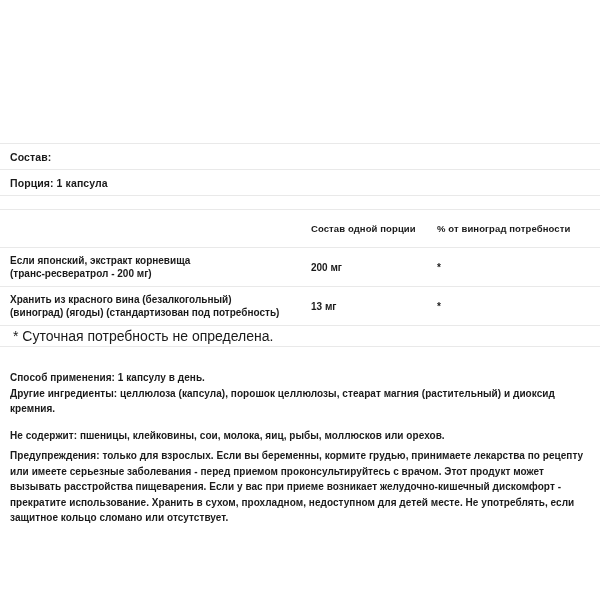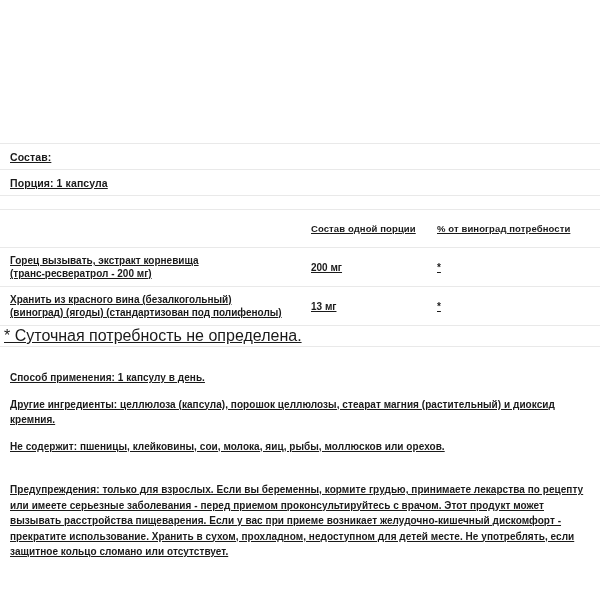--- a/index.html
+++ b/index.html
@@ -15,21 +15,20 @@
     color: #1a1a1a;
     -webkit-font-smoothing: antialiased;
     overflow: hidden;
   }
 
   .panel {
     position: absolute;
     left: 0;
     top: 143px;
     width: 600px;
-    text-decoration: underline;
   }
 
   
   .rule {
     height: 1px;
     width: 100%;
     background: #e9e9e9;
     font-size: 0;
     line-height: 0;
   }
@@ -100,39 +99,39 @@
   .facts tbody td.d-amt  { white-space: nowrap; }
   .facts tbody td.d-dv   { white-space: nowrap; }
 
   .facts tbody td .line { display: block; }
 
   
   .footnote {
     height: 21px;
     display: flex;
     align-items: center;
-    padding: 0 4px;
+    padding: 0 13px;
     box-sizing: border-box;
-    font-size: 16px;
+    font-size: 14px;
     border-bottom: 1px solid #e9e9e9;
   }
 
   
   .para {
     padding: 0 10px;
     box-sizing: border-box;
     font-size: 10px;
     font-weight: bold;
     line-height: 15.5px;
     letter-spacing: 0.05px;
   }
   .para.p-dosage    { margin-top: 23px; }
-  .para.p-other     { margin-top: 11px; }
+  .para.p-other     { }
   .para.p-free      { margin-top: 11px; }
-  .para.p-warnings  { margin-top: 28px; }
+  .para.p-warnings  { margin-top: 5px; }
 </style>
 </head>
 <body>
 
 <div class="panel">
 
   <div class="rule"></div>
 
   <div class="info-row">
     <span class="label">Состав:</span>
@@ -159,30 +158,30 @@
     <thead>
       <tr>
         <th class="h-name"></th>
         <th class="h-amt">Состав одной порции</th>
         <th class="h-dv">% от виноград потребности</th>
       </tr>
     </thead>
     <tbody>
       <tr>
         <td class="d-name">
-          <span class="line">Горец вызывать, экстракт корневища</span>
+          <span class="line">Если японский, экстракт корневища</span>
           <span class="line">(транс-ресвератрол - 200 мг)</span>
         </td>
         <td class="d-amt">200 мг</td>
         <td class="d-dv">*</td>
       </tr>
       <tr>
         <td class="d-name">
           <span class="line">Хранить из красного вина (безалкогольный)</span>
-          <span class="line">(виноград) (ягоды) (стандартизован под полифенолы)</span>
+          <span class="line">(виноград) (ягоды) (стандартизован под потребность)</span>
         </td>
         <td class="d-amt">13 мг</td>
         <td class="d-dv">*</td>
       </tr>
     </tbody>
   </table>
 
   <div class="footnote">* Суточная потребность не определена.</div>
 
   <div class="para p-dosage">Способ применения: 1 капсулу в день.</div>

